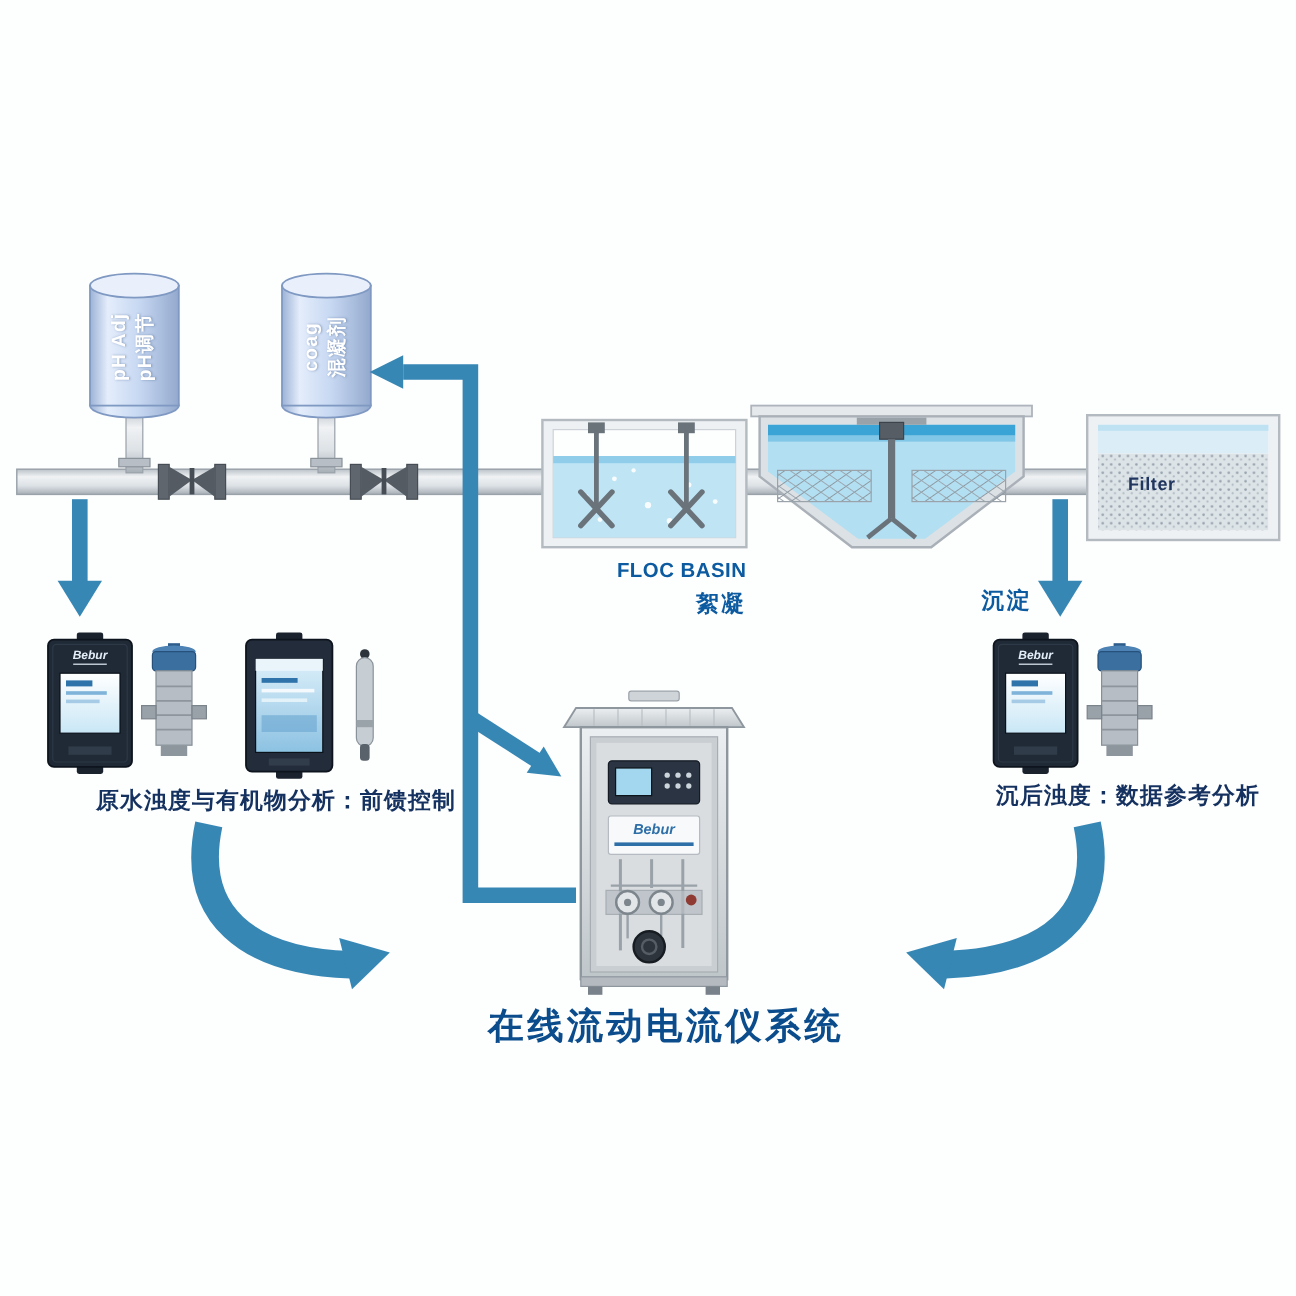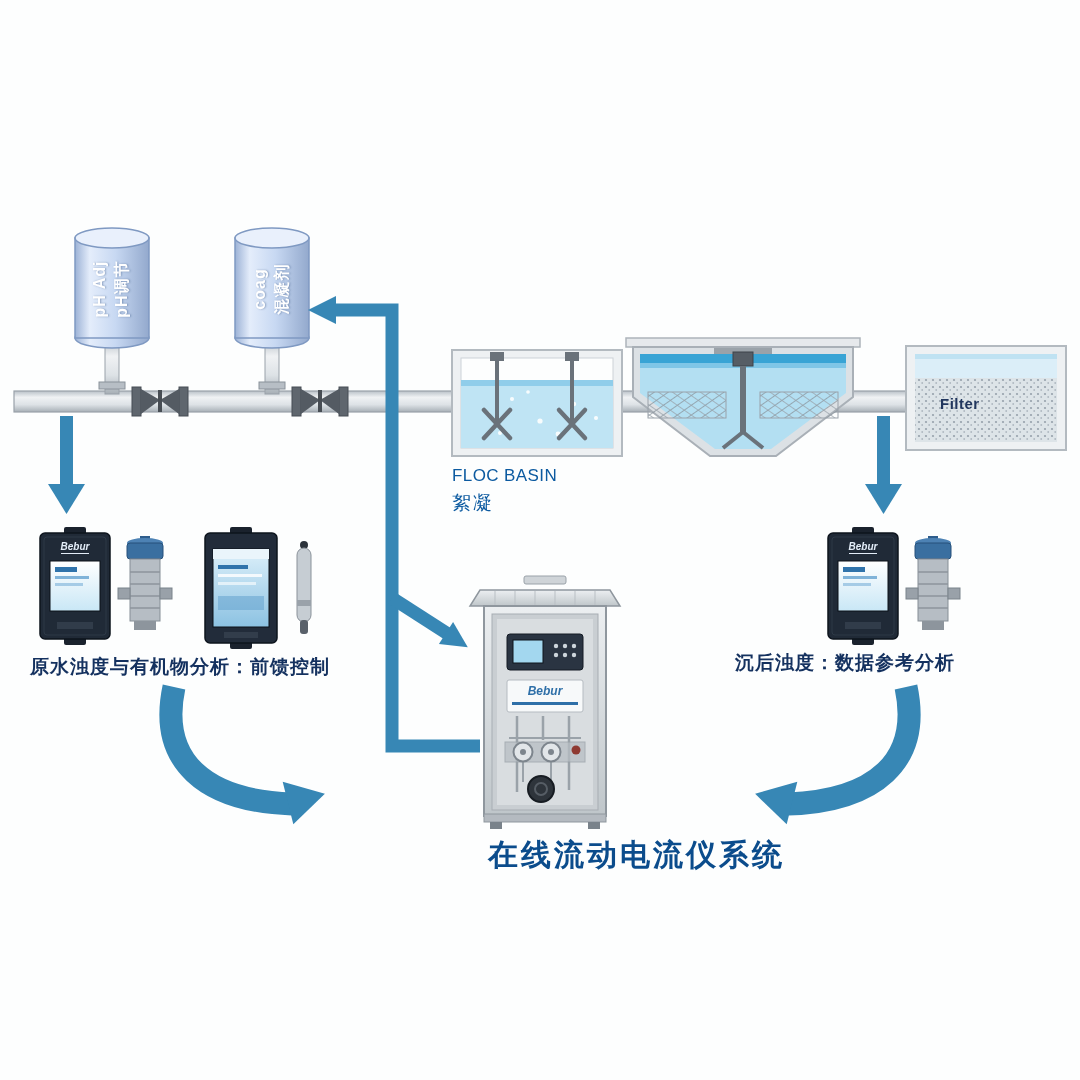--- a/index.html
+++ b/index.html
@@ -10,30 +10,30 @@
   }
   *{margin:0;padding:0;box-sizing:border-box}
   html,body{background:#ffffff}
   body{font-family:"Liberation Sans","DejaVu Sans",sans-serif}
   .canvas{position:relative;width:1080px;height:1080px;background:#fdfefe;overflow:hidden;margin:0 auto}
   .art{position:absolute;left:0;top:0}
   .acc-f{fill:var(--accent)}
   .acc-s{stroke:var(--accent)}
   .tank-text{position:absolute;transform:rotate(-90deg);text-align:center;color:#ffffff;font-weight:bold;
              font-size:16px;line-height:22px;letter-spacing:1px;text-shadow:0 1px 2px rgba(40,70,120,.45)}
-  .stage-label{position:absolute;text-align:left;color:var(--heading);font-weight:normal}
+  .stage-label{position:absolute;text-align:right;color:var(--heading);font-weight:bold}
   .stage-label .en{font-size:17px;letter-spacing:.4px}
   .stage-label .zh{font-size:19px;margin-top:4px;letter-spacing:2px}
   .caption{position:absolute;font-size:19px;font-weight:bold;color:var(--caption);letter-spacing:1px}
-  .caption.center{text-align:left}
+  .caption.center{text-align:right}
   .media-label{position:absolute;text-align:left;font-size:15px;font-weight:600;color:#21365e;letter-spacing:.5px}
   .brand-sm{position:absolute;text-align:center;font-size:10px;font-weight:bold;color:#e3edf8;font-style:italic}
   .brand-sm span{border-bottom:1px solid #e3edf8;padding-bottom:1px}
   .brand-cab{position:absolute;text-align:center;font-size:12px;font-weight:bold;color:#2e6fa8;font-style:italic}
-  .title{position:absolute;text-align:right;font-size:30px;font-weight:bold;color:var(--title);letter-spacing:3px}
+  .title{position:absolute;text-align:center;font-size:30px;font-weight:bold;color:var(--title);letter-spacing:3px}
 </style>
 </head>
 <body>
 
 <div class="canvas">
 
 <svg class="art" width="1080" height="1080" viewBox="0 0 1080 1080">
   <defs>
     <linearGradient id="pipeG" x1="0" y1="0" x2="0" y2="1">
       <stop offset="0" stop-color="#b9c1c8"></stop>
@@ -322,20 +322,21 @@
 <div class="tank-text" style="left:212px;top:266px;width:120px;height:46px">
   <div>coag</div>
   <div>混凝剂</div>
 </div>
 
 <div class="stage-label" style="left:452px;top:466px;width:170px">
   <div class="en">FLOC BASIN</div>
   <div class="zh">絮凝</div>
 </div>
 <div class="stage-label" style="left:626px;top:484px;width:234px">
+  <div class="zh">沉淀</div>
 </div>
 
 <div class="media-label" style="left:940px;top:395px;width:90px">Filter</div>
 
 <div class="brand-sm" style="left:40px;top:541px;width:70px">
   <span>Bebur</span>
 </div>
 <div class="brand-sm" style="left:828px;top:541px;width:70px">
   <span>Bebur</span>
 </div>

